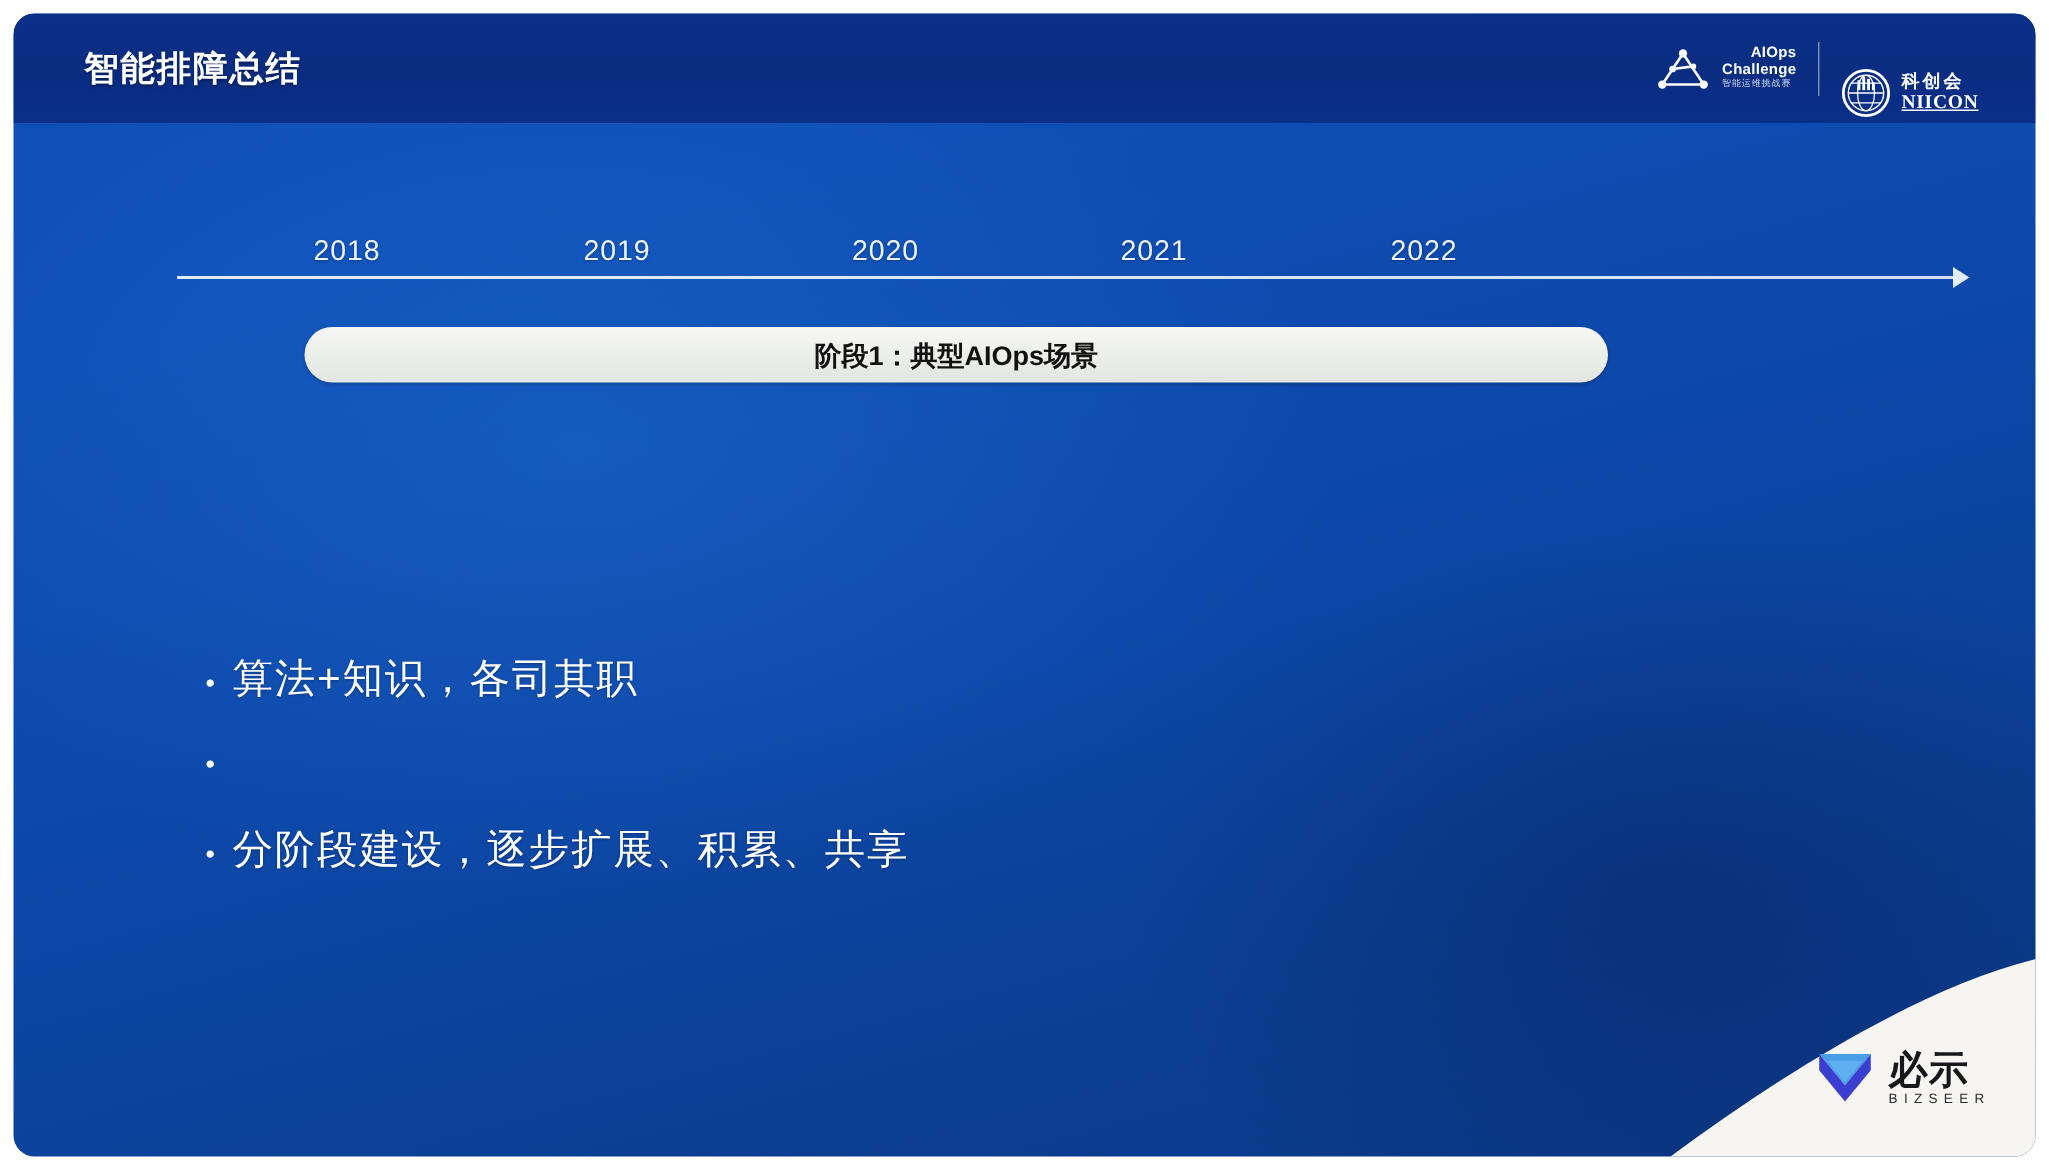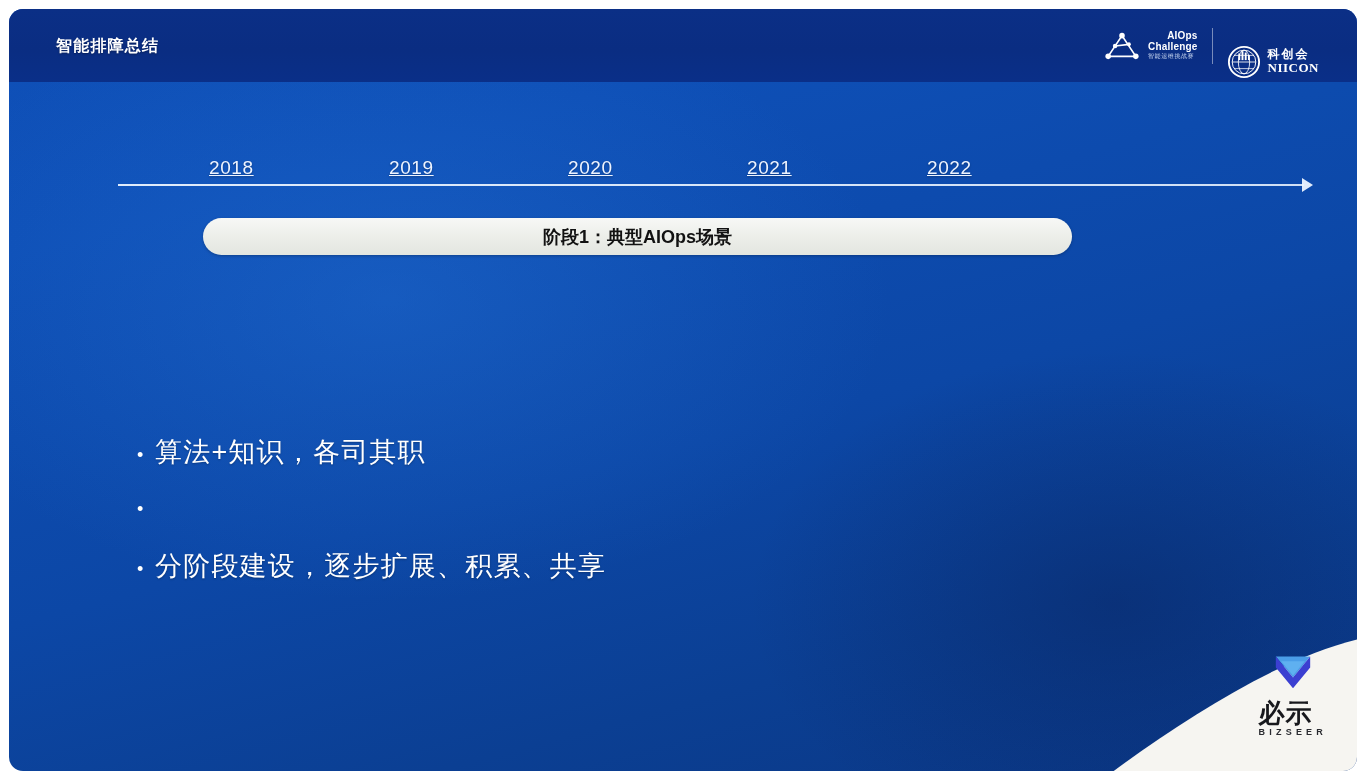--- a/index.html
+++ b/index.html
@@ -45,21 +45,21 @@
     height: 73px;
     background: linear-gradient(180deg, #0b2f86 0%, #0a2d82 55%, #0a2f88 100%);
     z-index: 4;
   }
   #header-title {
     position: absolute;
     left: 47px;
     top: 50%;
     transform: translateY(-50%);
     color: #ffffff;
-    font-size: 16px;
+    font-size: 23px;
     font-weight: bold;
     letter-spacing: 1.2px;
     text-shadow: 0 1px 2px rgba(0,0,0,0.35);
     white-space: nowrap;
   }
 
   
   #header-logos {
     position: absolute;
     right: 38px;
@@ -111,38 +111,38 @@
     font-weight: bold;
     letter-spacing: 2px;
   }
   .logo-niicon .wm-en {
     display: block;
     color: #ffffff;
     font-size: 13px;
     font-weight: bold;
     font-family: "Liberation Serif", "DejaVu Serif", serif;
     letter-spacing: 0.5px;
+    text-decoration: underline;
   }
 
   
   #timeline {
     position: absolute;
     left: 0; top: 0;
     width: 100%; height: 100%;
     z-index: 3;
   }
   .year-label {
     position: absolute;
     color: #eef4ff;
     font-size: 19px;
     font-weight: normal;
     letter-spacing: 0.6px;
     text-shadow: 0 1px 2px rgba(0,0,0,0.30);
     white-space: nowrap;
-    text-decoration: underline;
   }
   #axis-line {
     position: absolute;
     left: 109px;
     top: 175px;
     width: 1186px;
     height: 2px;
     background: linear-gradient(90deg, rgba(235,244,255,0.95), rgba(235,244,255,0.88));
   }
   #axis-arrow {
@@ -228,36 +228,35 @@
   }
   #swoosh svg { display: block; }
   #bizseer-logo {
     position: absolute;
     right: 30px;
     bottom: 34px;
     display: flex;
     align-items: center;
     gap: 9px;
     z-index: 5;
-    flex-direction: column;
   }
   #bizseer-logo .mark { width: 40px; height: 38px; display: block; }
   #bizseer-logo .wordmark { line-height: 1.0; }
   #bizseer-logo .wm-cn {
     display: block;
     color: #17181c;
     font-size: 26px;
     font-weight: bold;
     letter-spacing: 1px;
   }
   #bizseer-logo .wm-en {
     display: block;
     color: #2a2b30;
     font-size: 9px;
-    font-weight: bold;
+    font-weight: normal;
     letter-spacing: 4.2px;
     margin-top: 2px;
   }
 </style>
 </head>
 <body>
 
 <div id="slide">
 
   <div id="header">

